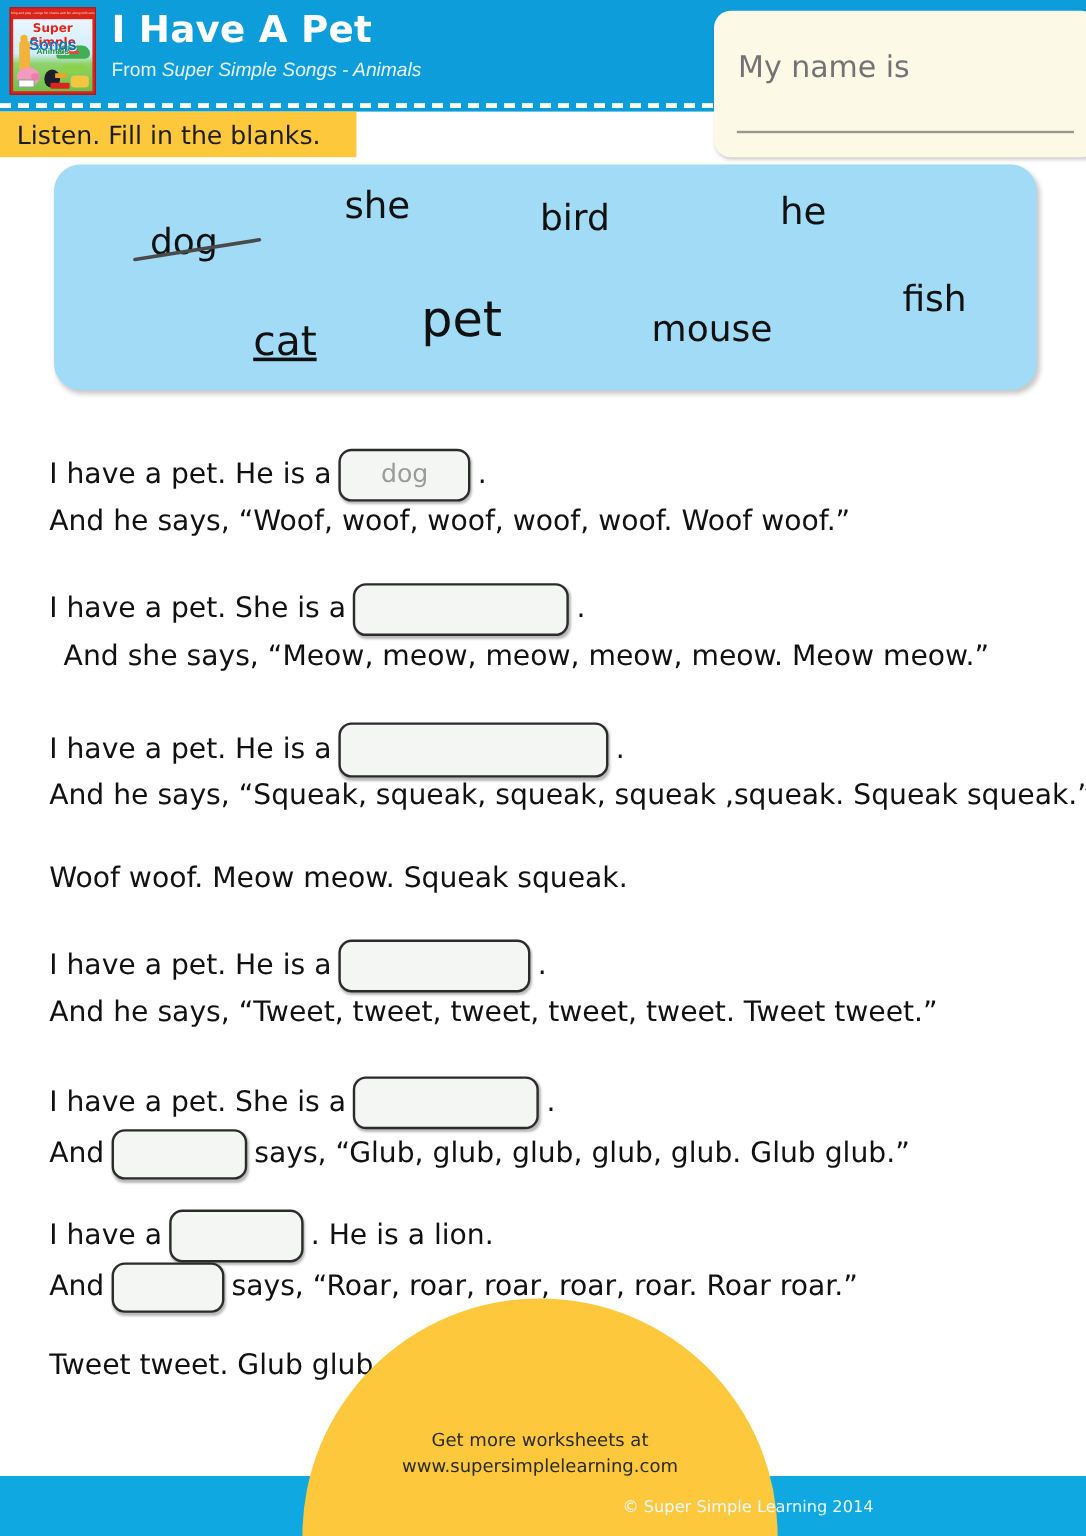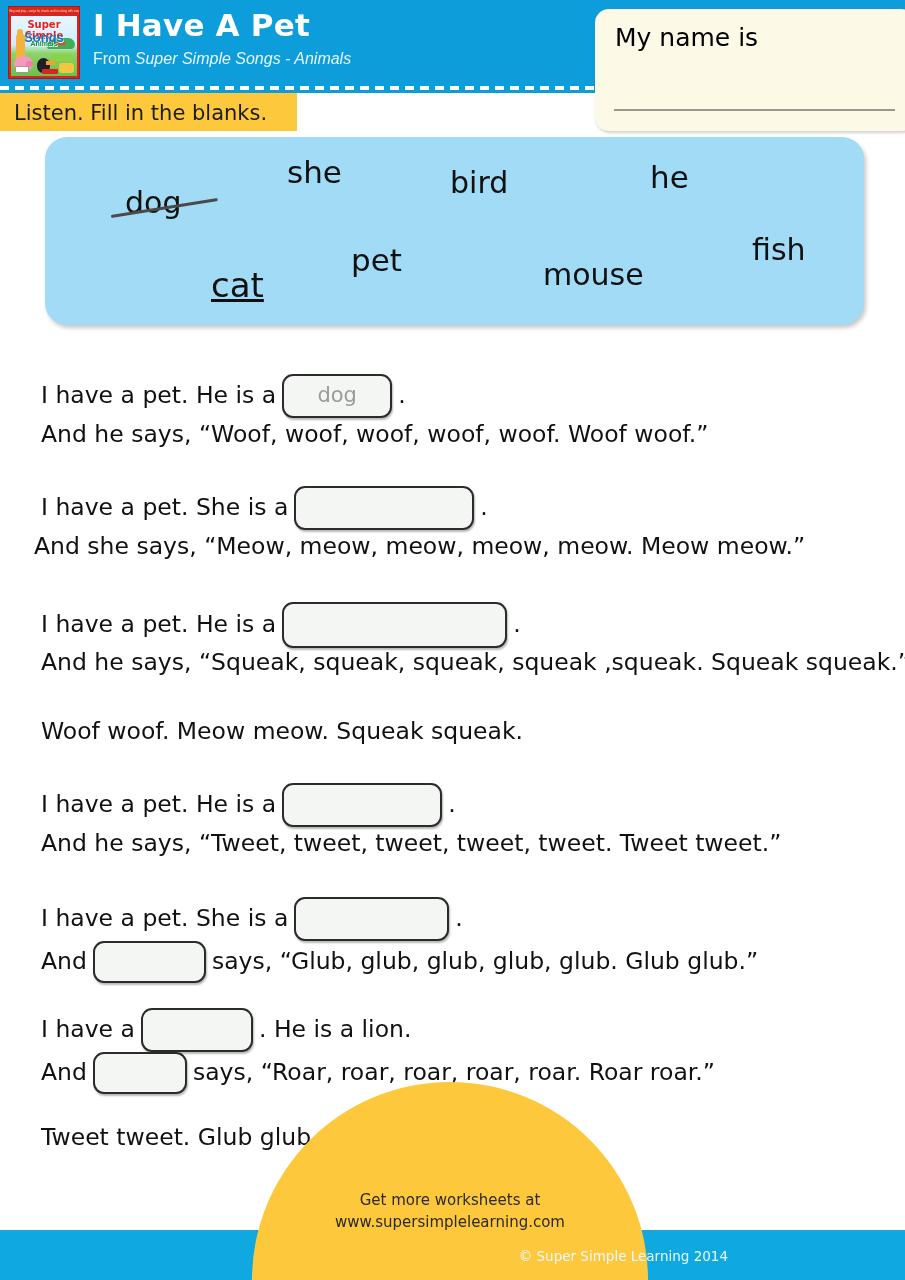--- a/index.html
+++ b/index.html
@@ -122,22 +122,22 @@
 
   
   .name-box {
     position: absolute; left: 595px; top: 9px;
     width: 320px; height: 122px;
     background: #fcfae6;
     border-radius: 14px;
     box-shadow: 1px 2px 3px rgba(0,0,0,0.18);
   }
   .name-label {
-    position: absolute; left: 20px; top: 14px;
-    font-size: 25px; color: #000000;
+    position: absolute; left: 20px; top: 32px;
+    font-size: 25px; color: #737373;
     font-family: "DejaVu Sans", sans-serif;
   }
   .name-rule {
     position: absolute; left: 19px; top: 100px;
     width: 281px; height: 2px; background: #9c968c;
   }
 
   
   .word-bank {
     position: absolute; left: 45px; top: 137px;
@@ -281,29 +281,29 @@
   </div>
 
   <div class="word-bank" id="word-bank">
       <span class="word" style="left: 80px; top: 48px; font-size: 30px;">dog</span>
       <span class="strike" style="left: 66px; top: 78px; width: 108px; transform: rotate(-9deg);"></span>
       <span class="word" style="left: 218px; top: 17px; font-size: 31px; margin-left: 24px;">she</span>
       <span class="word" style="left: 405px; top: 28px; font-size: 30px;">bird</span>
       <span class="word" style="left: 605px; top: 22px; font-size: 31px;">he</span>
       <span class="word" style="left: 707px; top: 95px; font-size: 30px;">fish</span>
       <span class="word" style="left: 166px; top: 128px; font-size: 34px; text-decoration: underline;">cat</span>
-      <span class="word" style="left: 306px; top: 105px; font-size: 31px;">pet</span>
+      <span class="word" style="left: 306px; top: 105px; font-size: 41px;">pet</span>
       <span class="word" style="left: 498px; top: 120px; font-size: 30px;">mouse</span>
     </div>
 
   <div id="body-container">
       <div class="line" style="left: 41px; top: 374px;"><span>I have a pet. He is a</span><span class="blank" style="width: 110px; height: 44px; line-height: 38px; font-size: 21px; margin: 0px 6px;">dog</span><span>.</span></div>
       <div class="line" style="left: 41px; top: 420px;"><span>And he says, “Woof, woof, woof, woof, woof.  Woof woof.”</span></div>
       <div class="line" style="left: 41px; top: 486px;"><span>I have a pet. She is a</span><span class="blank" style="width: 180px; height: 44px; line-height: 38px; font-size: 21px; margin: 0px 6px;"></span><span>.</span></div>
-      <div class="line" style="left: 34px; top: 532px;"><span>And she says, “Meow, meow, meow, meow, meow. Meow meow.”</span></div>
+      <div class="line" style="left: 53px; top: 532px;"><span>And she says, “Meow, meow, meow, meow, meow. Meow meow.”</span></div>
       <div class="line" style="left: 41px; top: 602px;"><span>I have a pet. He is a</span><span class="blank" style="width: 225px; height: 46px; line-height: 40px; font-size: 21px; margin: 0px 6px;"></span><span>.</span></div>
       <div class="line" style="left: 41px; top: 648px;"><span>And he says, “Squeak, squeak, squeak, squeak ,squeak. Squeak squeak.”</span></div>
       <div class="line" style="left: 41px; top: 717px;">Woof woof. Meow meow. Squeak squeak.</div>
       <div class="line" style="left: 41px; top: 783px;"><span>I have a pet. He is a</span><span class="blank" style="width: 160px; height: 44px; line-height: 38px; font-size: 21px; margin: 0px 6px;"></span><span>.</span></div>
       <div class="line" style="left: 41px; top: 829px;"><span>And he says, “Tweet, tweet, tweet, tweet, tweet. Tweet tweet.”</span></div>
       <div class="line" style="left: 41px; top: 897px;"><span>I have a pet. She is a</span><span class="blank" style="width: 155px; height: 44px; line-height: 38px; font-size: 21px; margin: 0px 6px;"></span><span>.</span></div>
       <div class="line" style="left: 41px; top: 941px;"><span>And</span><span class="blank" style="width: 113px; height: 42px; line-height: 36px; font-size: 21px; margin: 0px 6px;"></span><span>says, “Glub, glub, glub, glub, glub. Glub glub.”</span></div>
       <div class="line" style="left: 41px; top: 1008px;"><span>I have a</span><span class="blank" style="width: 112px; height: 44px; line-height: 38px; font-size: 21px; margin: 0px 6px;"></span><span>. He is a lion.</span></div>
       <div class="line" style="left: 41px; top: 1052px;"><span>And</span><span class="blank" style="width: 94px; height: 42px; line-height: 36px; font-size: 21px; margin: 0px 6px;"></span><span>says, “Roar, roar, roar, roar, roar. Roar roar.”</span></div>
       <div class="line" style="left: 41px; top: 1123px;">Tweet tweet. Glub glub. ROAR!</div>

